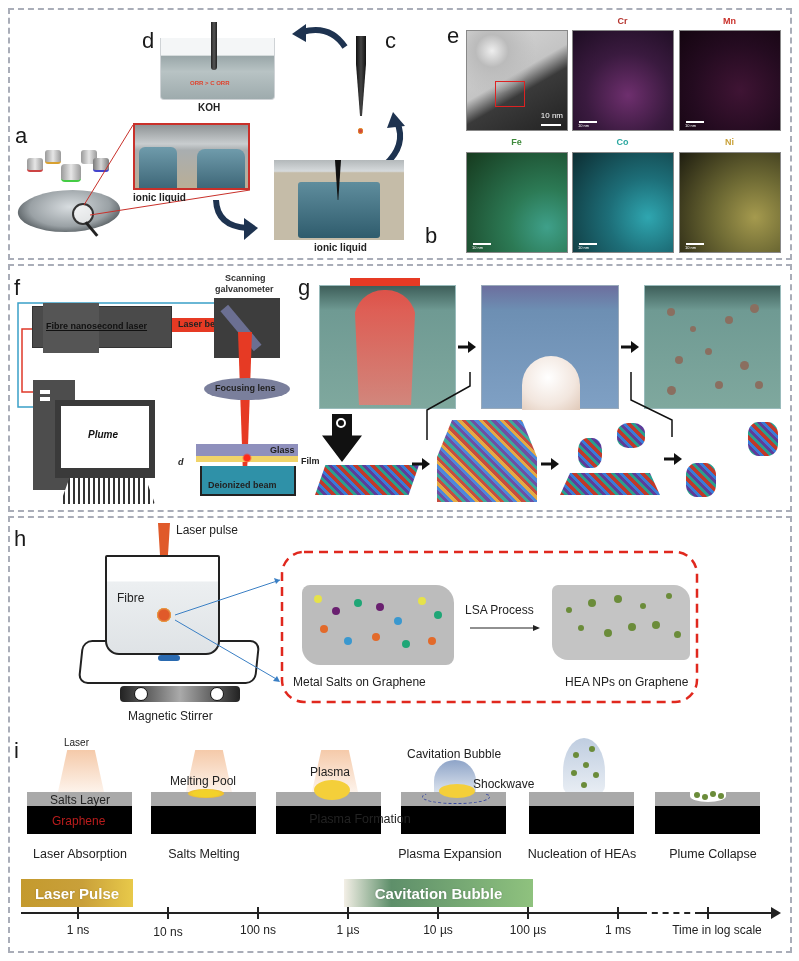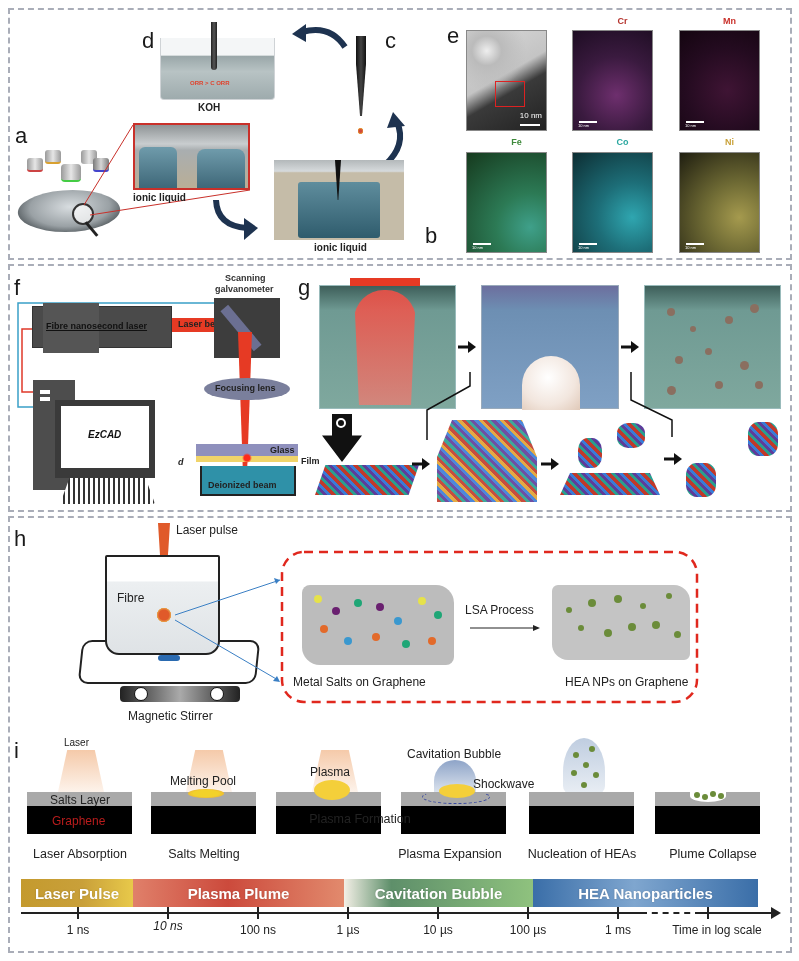--- a/index.html
+++ b/index.html
@@ -4,21 +4,21 @@
 <style>
   * { box-sizing: border-box; margin: 0; padding: 0; }
   html, body { width: 799px; height: 961px; background: #ffffff; overflow: hidden; }
   body { position: relative; font-family: "Liberation Sans", sans-serif; color: #222; }
   .abs { position: absolute; }
   .panel-box { position: absolute; border: 2px dashed #a9adb8; }
   .plabel { position: absolute; font-family: "Liberation Sans", sans-serif; font-size: 22px; color: #1a1a1a; line-height: 1; }
   .txt { position: absolute; font-family: "Liberation Sans", sans-serif; white-space: nowrap; line-height: 1; }
   .bold { font-weight: bold; }
   svg { position: absolute; overflow: visible; }
-  .emap { position: absolute; width: 81px; height: 101px; border: 1px solid #888; }
+  .emap { position: absolute; width: 102px; height: 101px; border: 1px solid #888; }
   .emap-title { position: absolute; font-size: 9px; font-weight: bold; text-align: center; width: 101px; }
   .scalebar { position: absolute; left: 6px; bottom: 7px; width: 18px; height: 2px; background: #fff; }
   .scalebar-t { position: absolute; left: 5px; bottom: 2px; font-size: 4px; color: #fff; }
   .tl-seg { position: absolute; top: 0; height: 28px; color: #fff; font-weight: bold; font-size: 15px; display: flex; align-items: center; justify-content: center; text-shadow: 0 0 2px rgba(0,0,0,0.2); }
   .tick { position: absolute; width: 2px; height: 12px; background: #222; top: -6px; }
   .tick-lbl { position: absolute; top: 14px; font-size: 12px; color: #222; transform: translateX(-50%); white-space: nowrap; }
   .stage-lbl { position: absolute; font-size: 12.5px; color: #222; white-space: nowrap; transform: translateX(-50%); }
 </style>
 </head>
 <body>
@@ -140,21 +140,21 @@
 </div>
 <div class="abs" style="left:238px; top:332px; width:14px; height:160px; background:#e63a24; clip-path:polygon(0 0,100% 0,60% 100%,40% 100%);"></div>
 <div class="abs" style="left:204px; top:378px; width:86px; height:22px; border-radius:50%; background:#7a7f9c;"></div>
 <div class="txt bold" style="left:215px; top:384px; font-size:9px; color:#222;">Focusing lens</div>
 
 <div class="abs" style="left:33px; top:380px; width:42px; height:110px; background:#4d4d4d;">
   <div class="abs" style="left:7px; top:10px; width:10px; height:4px; background:#fff;"></div>
   <div class="abs" style="left:7px; top:17px; width:10px; height:4px; background:#fff;"></div>
 </div>
 <div class="abs" style="left:55px; top:400px; width:100px; height:78px; background:#fff; border:6px solid #3a3a3a; border-bottom-width:10px;"></div>
-<div class="txt bold" style="left:88px; top:430px; font-size:10px; font-style:italic; color:#111;">EzCAD</div>
+<div class="txt bold" style="left:88px; top:430px; font-size:10px; font-style:italic; color:#111;">Plume</div>
 <div class="abs" style="left:95px; top:478px; width:20px; height:8px; background:#3a3a3a;"></div>
 <div class="abs" style="left:60px; top:478px; width:95px; height:26px; background:repeating-linear-gradient(90deg,#fff 0 3px,#333 3px 5px),#333; clip-path:polygon(10% 0,90% 0,100% 100%,0 100%); border-radius:3px;"></div>
 
 <div class="abs" style="left:196px; top:444px; width:102px; height:12px; background:#8f90bd;"></div>
 <div class="txt bold" style="left:270px; top:446px; font-size:9px; color:#222;">Glass</div>
 <div class="abs" style="left:196px; top:456px; width:102px; height:6px; background:#f0d46a;"></div>
 <div class="txt bold" style="left:272px; top:457px; font-size:9px; color:#222;margin-left:29px;">Film</div>
 <div class="abs" style="left:242px; top:453px; width:10px; height:10px; background:radial-gradient(circle,#ff2a1a 40%,transparent 70%);"></div>
 <div class="txt bold" style="left:178px; top:458px; font-size:9px; font-style:italic; color:#222;">d</div>
 <div class="abs" style="left:200px; top:466px; width:96px; height:30px; border:2px solid #222; border-top:none; background:#2f91a8;"></div>
@@ -322,33 +322,31 @@
 
 <div class="stage-lbl" style="left:80px; top:847px;">Laser Absorption</div>
 <div class="stage-lbl" style="left:204px; top:847px;">Salts Melting</div>
 <div class="stage-lbl" style="left:328px; top:812px;margin-left:32px;">Plasma Formation</div>
 <div class="stage-lbl" style="left:450px; top:847px;">Plasma Expansion</div>
 <div class="stage-lbl" style="left:582px; top:847px;">Nucleation of HEAs</div>
 <div class="stage-lbl" style="left:713px; top:847px;">Plume Collapse</div>
 
 <div class="abs" style="left:21px; top:879px; width:760px; height:60px;">
   <div class="tl-seg" style="left:0; width:112px; background:linear-gradient(90deg,#c49a2e 0%,#c9a03a 55%,#e8c94a 100%);">Laser Pulse</div>
-  <div class="tl-seg" style="left:112px; width:211px; background:linear-gradient(90deg,#e0806a 0%,#cc4a3c 45%,#e28a6d 100%);">Plasma Plume</div>
   <div class="tl-seg" style="left:323px; width:189px; background:linear-gradient(90deg,#f3efe6 0%,#5e8f6a 25%,#8fc27e 100%);">Cavitation Bubble</div>
-  <div class="tl-seg" style="left:512px; width:225px; background:linear-gradient(90deg,#3a6ea8 0%,#7fa6cf 45%,#3a6ea8 100%);">HEA Nanoparticles</div>
   <div class="abs" style="left:0; top:33px; width:520px; height:2px; background:#222;"></div>
   <div class="abs" style="left:620px; top:33px; width:60px; height:0; border-top:2px dashed #222;"></div>
   <div class="abs" style="left:520px; top:33px; width:100px; height:2px; background:#222;"></div>
   <div class="abs" style="left:680px; top:33px; width:72px; height:2px; background:#222;"></div>
   <div class="abs" style="left:750px; top:28px; width:0; height:0; border-left:10px solid #222; border-top:6px solid transparent; border-bottom:6px solid transparent;"></div>
   <div id="ticks">
       <div class="tick" style="left: 56px; top: 28px;"></div>
       <div class="tick-lbl" style="left: 57px; top: 44px;">1 ns</div>
       <div class="tick" style="left: 146px; top: 28px;"></div>
-      <div class="tick-lbl" style="left: 147px; top: 40px; font-style: italic;">10 ns</div>
+      <div class="tick-lbl" style="left: 147px; top: 46px;">10 ns</div>
       <div class="tick" style="left: 236px; top: 28px;"></div>
       <div class="tick-lbl" style="left: 237px; top: 44px;">100 ns</div>
       <div class="tick" style="left: 326px; top: 28px;"></div>
       <div class="tick-lbl" style="left: 327px; top: 44px;">1 µs</div>
       <div class="tick" style="left: 416px; top: 28px;"></div>
       <div class="tick-lbl" style="left: 417px; top: 44px;">10 µs</div>
       <div class="tick" style="left: 506px; top: 28px;"></div>
       <div class="tick-lbl" style="left: 507px; top: 44px;">100 µs</div>
       <div class="tick" style="left: 596px; top: 28px;"></div>
       <div class="tick-lbl" style="left: 597px; top: 44px;">1 ms</div>

